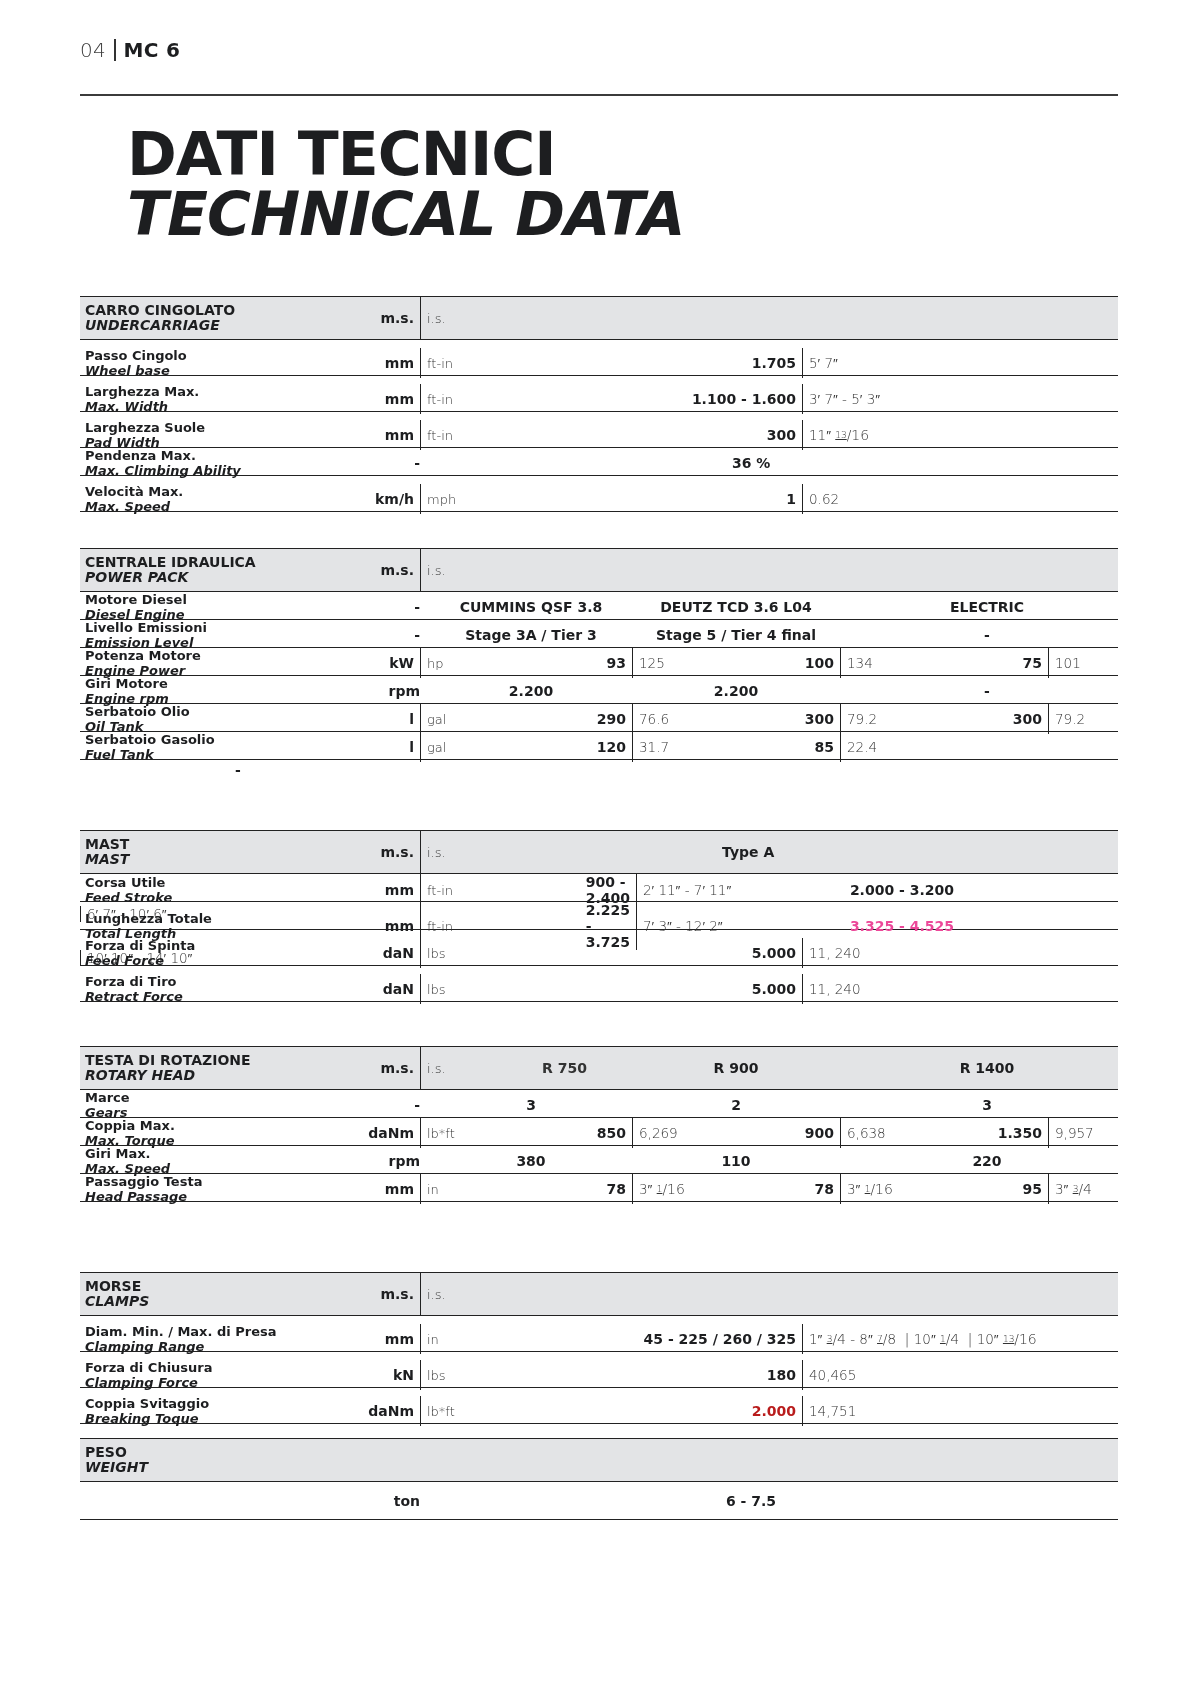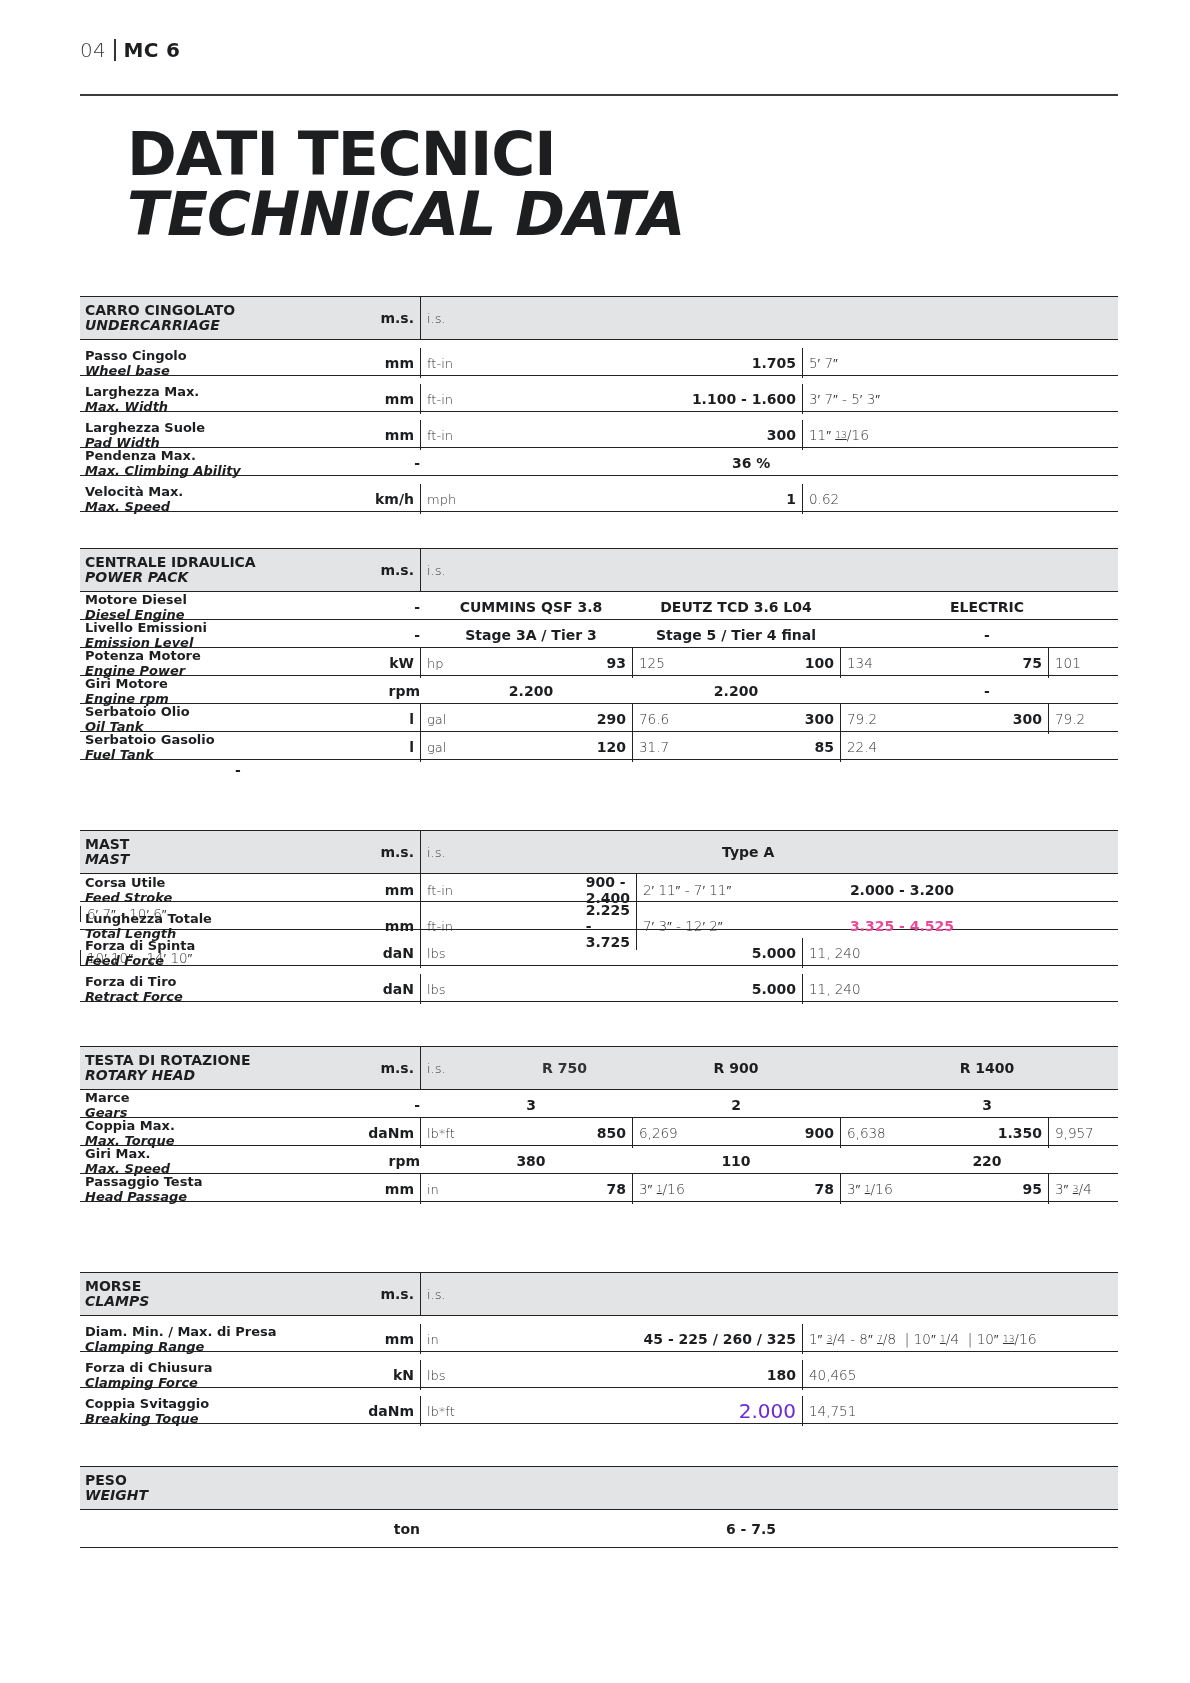--- a/index.html
+++ b/index.html
@@ -367,28 +367,28 @@
     <div class="vi">40,465</div>
   </div>
   <div class="row g1">
     <div class="lbl">
         <span class="it">Coppia Svitaggio</span>
         <span class="en">Breaking Toque</span>
       </div>
     <div class="ms">daNm</div>
     <div class="is" style="justify-content:space-between;padding-right:0;">
         <span>lb*ft</span>
-        <span class="vb" style="font-weight:400;color:#6d28d9;font-size:20px;">2.000</span>
+        <span class="vb" style="font-weight:700;color:#b91c1c;font-size:14px;">2.000</span>
       </div>
     <div class="vi">14,751</div>
   </div>
 </div>
 
 <div class="section" style="top:1438px;">
-  <div class="row head" style="grid-template-columns: 1038px; margin-top: 28px;">
+  <div class="row head" style="grid-template-columns: 1038px;">
     <div class="lbl">
         <span class="it">PESO</span>
         <span class="en">WEIGHT</span>
       </div>
   </div>
   <div class="row" style="grid-template-columns: 300px 40px 698px; height:38px;">
     <div></div>
     <div class="ms" style="justify-content:flex-end;padding-right:0;">ton</div>
     <div class="ctr" style="justify-content:flex-start;padding-left:306px;">6 - 7.5</div>
   </div>

